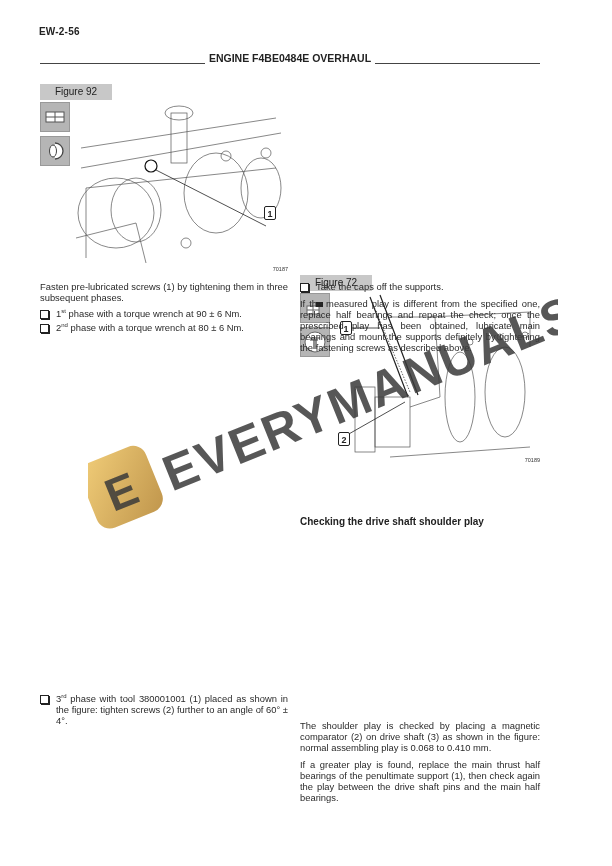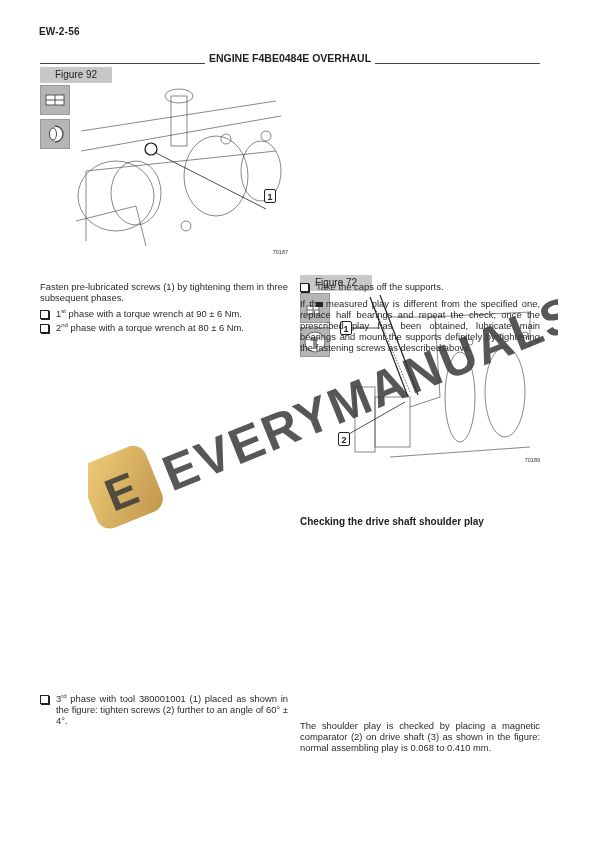--- a/index.html
+++ b/index.html
@@ -28,21 +28,21 @@
 <body>
 
 <div class="page-num">EW-2-56</div>
 
 <div class="header">
   <div class="rule"></div>
   <div class="title">ENGINE F4BE0484E OVERHAUL</div>
   <div class="rule"></div>
 </div>
 
-<div class="col-l fig-box" style="top:67px; height:195px;">
+<div class="col-l fig-box" style="top:84px; height:195px;">
   <div class="fig-label">Figure 92</div>
   <div class="icon-tile" style="top:18px;">
     <svg width="20" height="14" viewBox="0 0 20 14">
         <rect x="1" y="2" width="18" height="10" fill="#fff" stroke="#555"></rect>
         <line x1="1" y1="7" x2="19" y2="7" stroke="#555"></line>
         <line x1="10" y1="2" x2="10" y2="12" stroke="#555"></line>
       </svg>
   </div>
   <div class="icon-tile" style="top:52px;">
     <svg width="22" height="22" viewBox="0 0 22 22">
@@ -136,20 +136,21 @@
     <p><span>3</span><sup>rd</sup><span> phase with tool 380001001 (1) placed as shown in the figure: tighten screws (2) further to an angle of 60° ± 4°.</span></p>
   </div>
 </div>
 
 <div class="col-r" style="top:516px;">
   <div class="section-title">Checking the drive shaft shoulder play</div>
 </div>
 
 <div class="col-r" style="top:720px;">
   <p>The shoulder play is checked by placing a magnetic comparator (2) on drive shaft (3) as shown in the figure: normal assembling play is 0.068 to 0.410 mm.</p>
+  <p class="para">If a greater play is found, replace the main thrust half bearings of the penultimate support (1), then check again the play between the drive shaft pins and the main half bearings.</p>
 </div>
 
 <svg class="watermark" viewBox="0 0 470 250">
   <defs>
     <linearGradient id="lg" x1="0" y1="0" x2="1" y2="1">
       <stop offset="0" stop-color="#f0c86a"></stop>
       <stop offset="1" stop-color="#b98a38"></stop>
     </linearGradient>
   </defs>
   <g transform="rotate(-22 40 200)">

